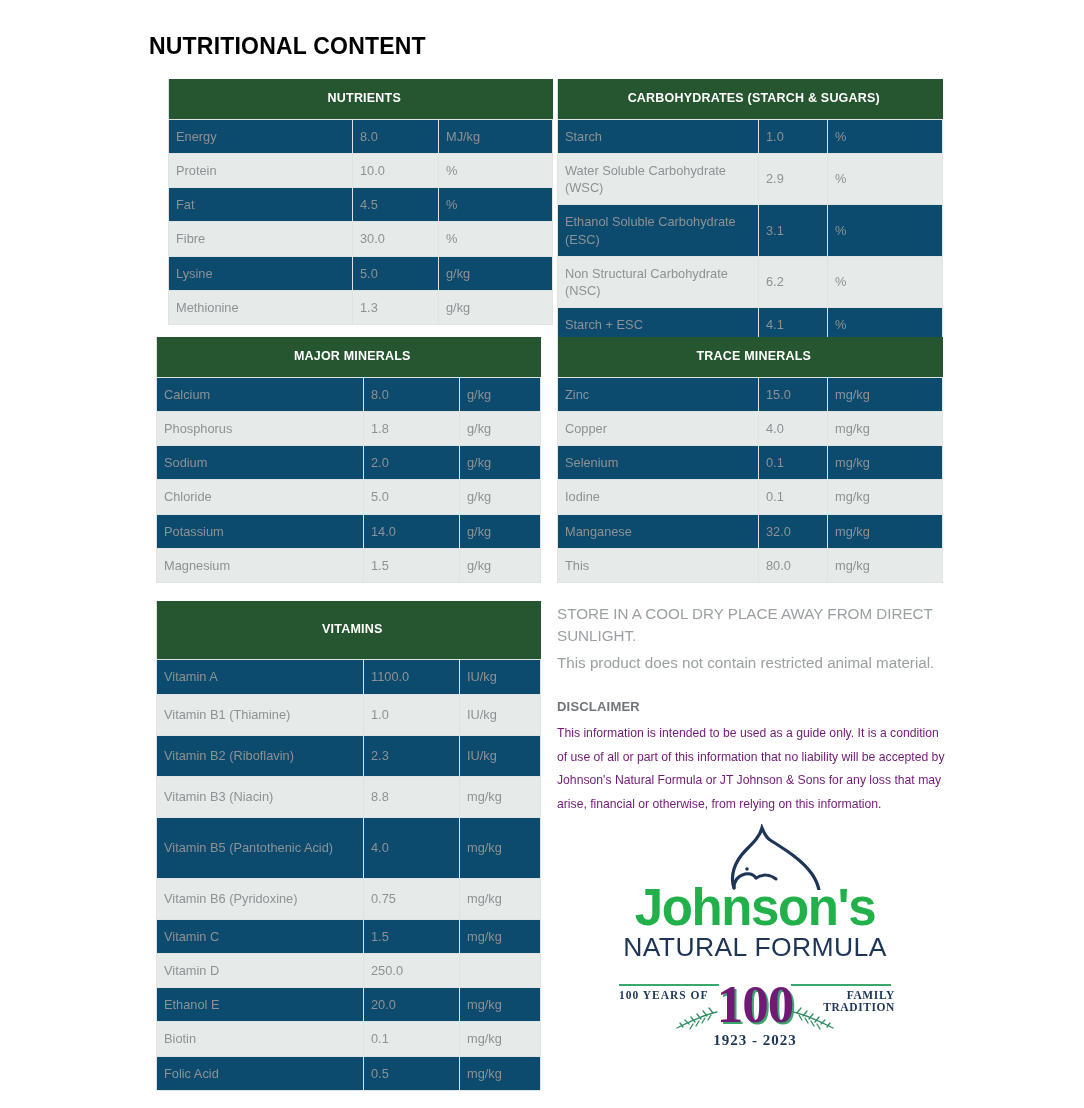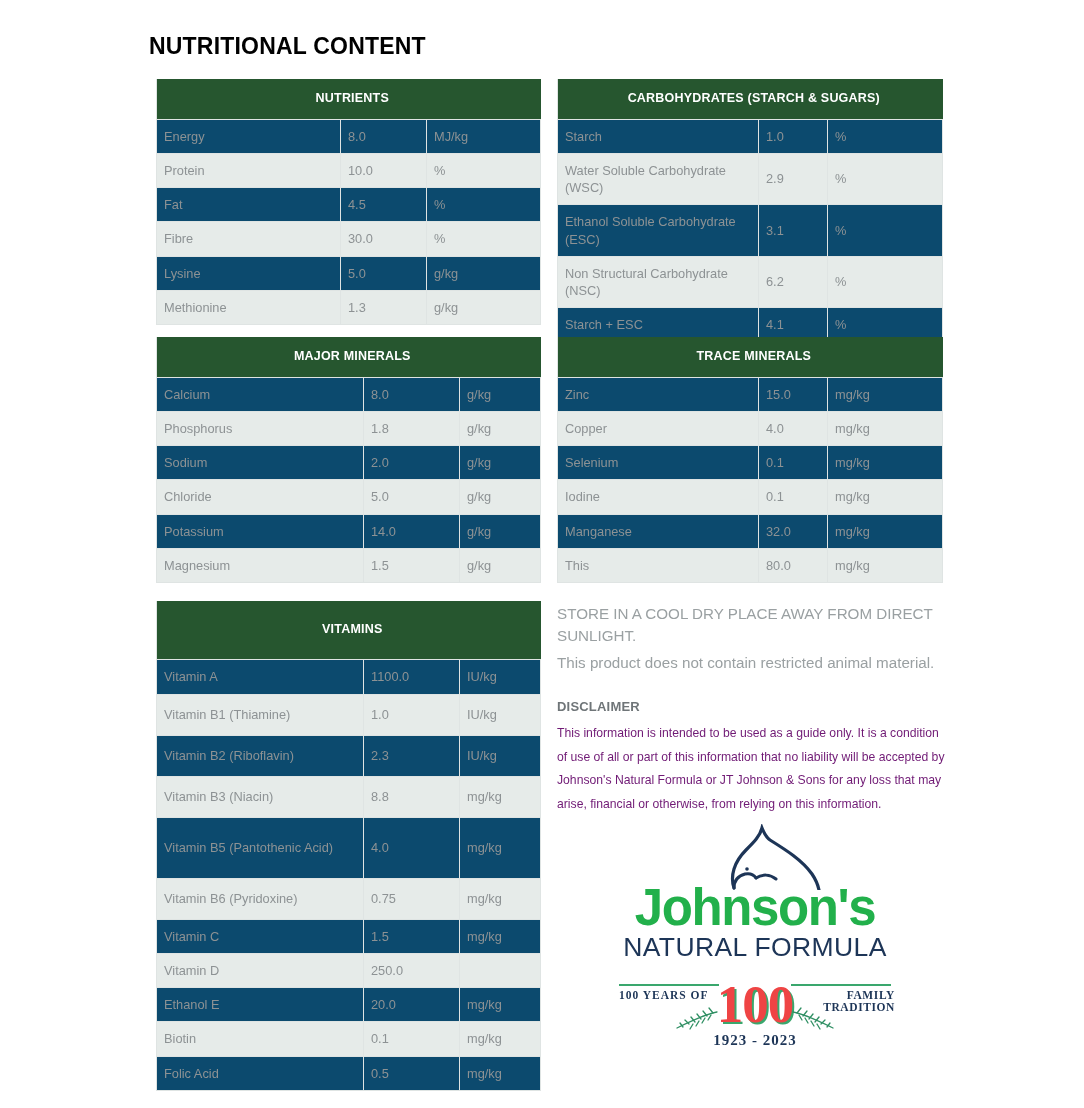--- a/index.html
+++ b/index.html
@@ -38,21 +38,21 @@
     padding: 8px 0 8px 7px;
     border: 1px solid #dfe4e3;
     vertical-align: middle;
     line-height: 1.35;
   }
   .nt tbody tr.odd td { background: #0c4a6e; }
   .nt tbody tr.even td { background: #e6ebe9; }
   .nt tbody tr td:first-child { border-left: 1px solid #dfe4e3; }
 
   
-  #tbl-nutrients      { left: 156px; top: 79px;  width: 384px; }
+  #tbl-nutrients      { left: 168px; top: 79px;  width: 384px; }
   #tbl-carbs          { left: 557px; top: 79px;  width: 385px; padding-left: 21px; }
   #tbl-major-minerals { left: 156px; top: 337px; width: 384px; }
   #tbl-trace-minerals { left: 557px; top: 337px; width: 385px; }
   #tbl-vitamins       { left: 156px; top: 601px; width: 384px; }
 
   #tbl-nutrients .hdr td,
   #tbl-major-minerals .hdr td,
   #tbl-trace-minerals .hdr td,
   #tbl-carbs .hdr td { height: 40px; }
   #tbl-vitamins .hdr td { height: 58px; }
@@ -104,21 +104,21 @@
     font-size: 11.5px; font-weight: bold; color: #1d3557; letter-spacing: 1px;
   }
   .badge-right-text {
     position: absolute; left: 176px; top: 19px; width: 104px;
     text-align: right; font-family: "Liberation Serif", serif;
     font-size: 11.5px; font-weight: bold; color: #1d3557; letter-spacing: 0.6px;
   }
   .badge-100 {
     position: absolute; left: 0; top: 8px; width: 280px; text-align: center;
     font-family: "Liberation Serif", serif; font-size: 53px; font-weight: bold;
-    color: #ef4444; letter-spacing: -1px; line-height: 1;
+    color: #701a75; letter-spacing: -1px; line-height: 1;
     text-shadow: 2px 2px 0 #3aa76d;
   }
   .badge-years {
     position: absolute; left: 0; top: 62px; width: 280px; text-align: center;
     font-family: "Liberation Serif", serif; font-size: 15px; font-weight: bold;
     color: #1d3557; letter-spacing: 1px;
   }
   .sprig { position: absolute; top: 36px; width: 46px; height: 26px; }
   .sprig.left { left: 58px; }
   .sprig.right { left: 176px; }

